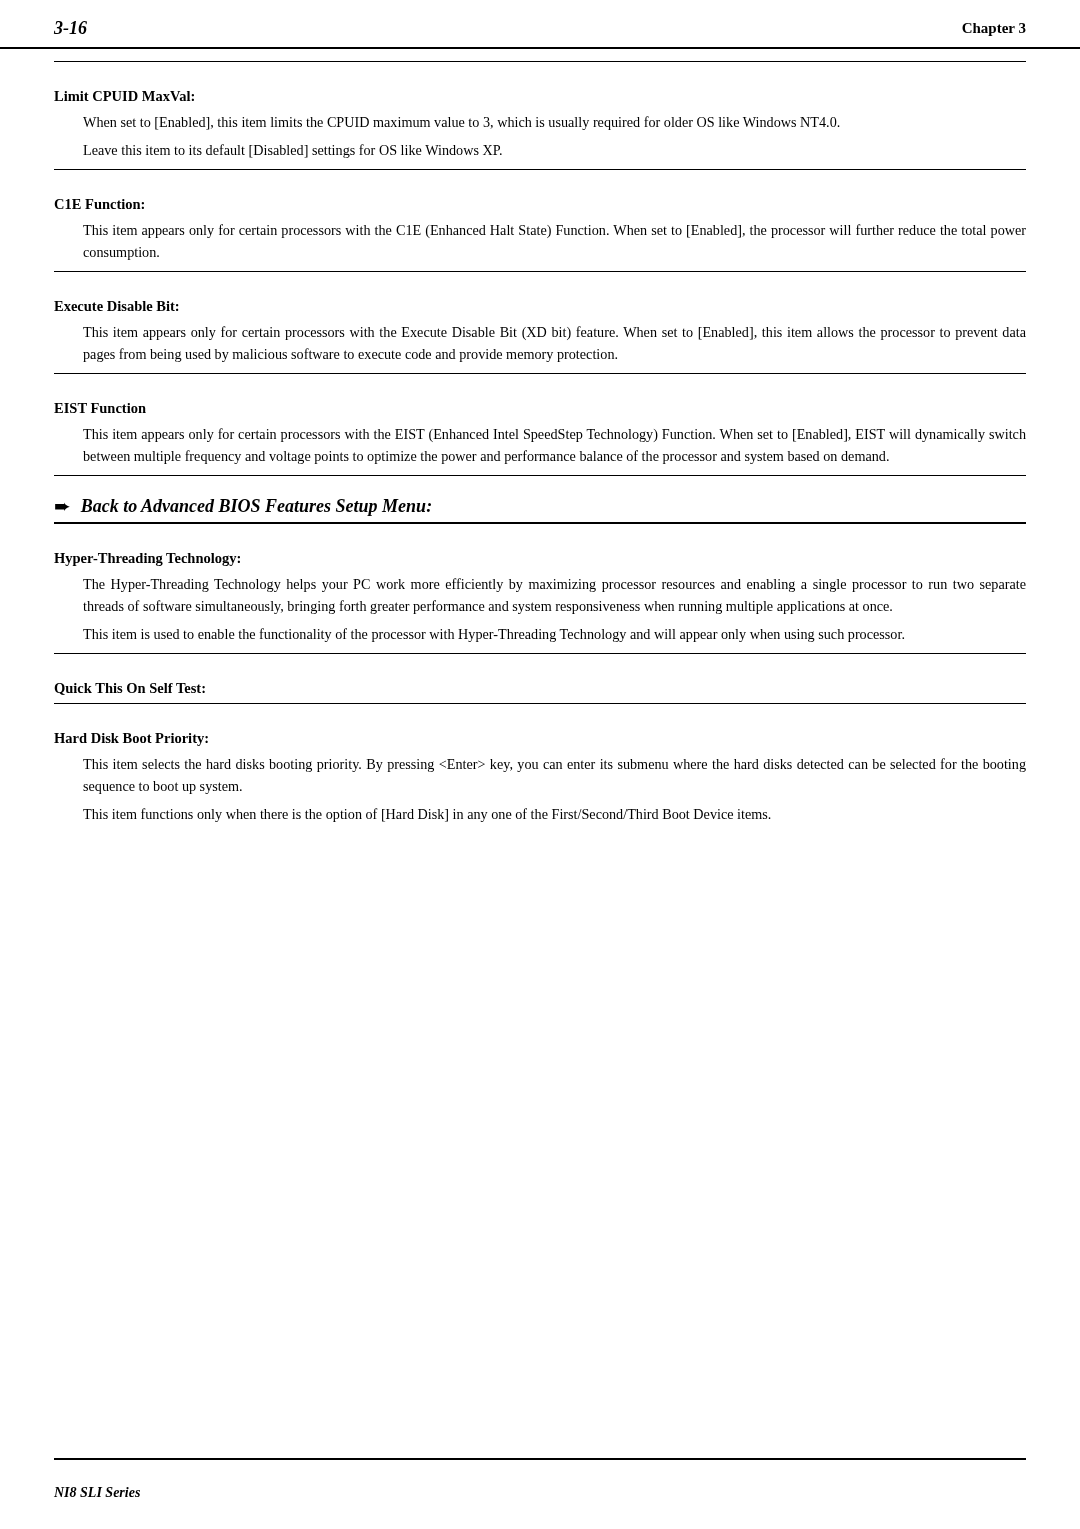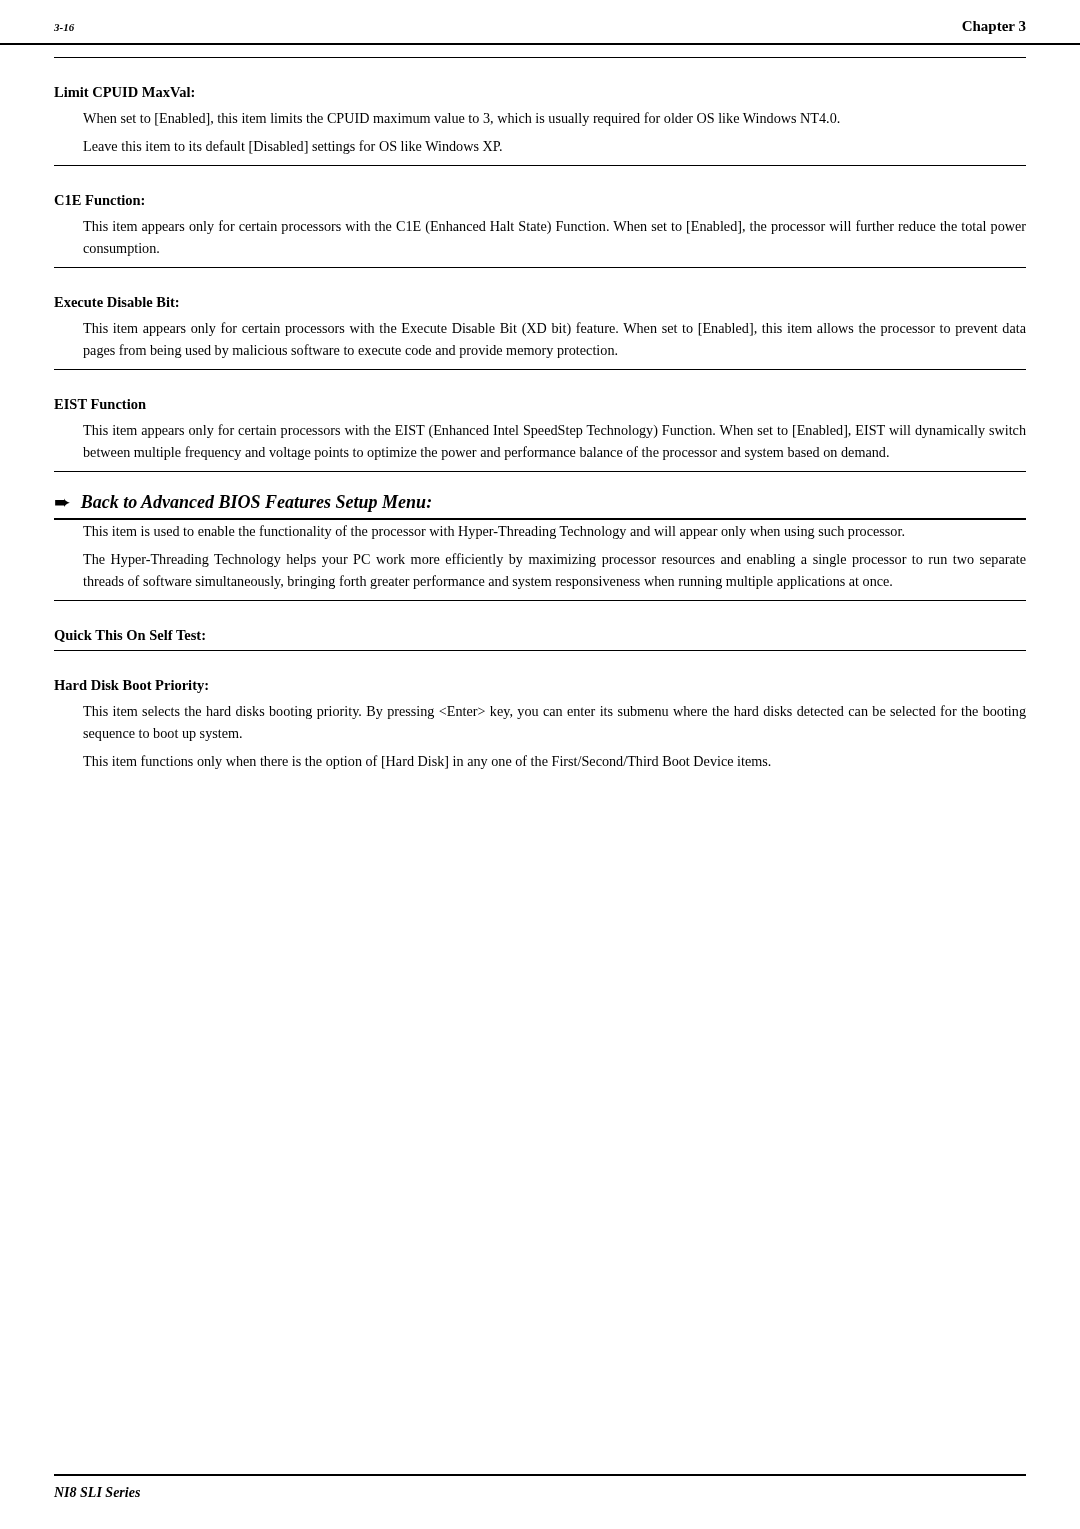--- a/index.html
+++ b/index.html
@@ -30,37 +30,37 @@
     .header {
       display: flex;
       justify-content: space-between;
       align-items: center;
       padding: 18px 54px 8px 54px;
       border-bottom: 2px solid #000;
     }
 
     .header-left {
       font-style: italic;
-      font-size: 11px;
+      font-size: 18px;
       font-weight: bold;
     }
 
     .header-right {
       font-size: 15px;
       font-weight: bold;
     }
 
     
     .footer {
       position: absolute;
       bottom: 28px;
       left: 54px;
       right: 54px;
       border-top: 2px solid #000;
-      padding-top: 8px;
+      padding-top: 24px;
     }
 
     .footer-text {
       font-style: italic;
       font-size: 14px;
       font-weight: bold;
     }
 
     
     .content {
@@ -167,23 +167,24 @@
     </div>
 
     <hr class="thin">
     <div class="back-menu-heading">
       <span class="back-arrow">➨</span>
       <span class="back-menu-title">Back to Advanced BIOS Features Setup Menu:</span>
     </div>
     <hr class="thick">
 
     <div class="section">
-      <div class="section-body">
+      <div class="section-title">Hyper-Threading Technology:</div>
+      <div class="section-body">
+        <p>The Hyper-Threading Technology helps your PC work more efficiently by maximizing processor resources and enabling a single processor to run two separate threads of software simultaneously, bringing forth greater performance and system responsiveness when running multiple applications at once.</p>
         <p>This item is used to enable the functionality of the processor with Hyper-Threading Technology and will appear only when using such processor.</p>
-        <p>The Hyper-Threading Technology helps your PC work more efficiently by maximizing processor resources and enabling a single processor to run two separate threads of software simultaneously, bringing forth greater performance and system responsiveness when running multiple applications at once.</p>
       </div>
     </div>
 
     <div class="section">
       <hr class="thin">
       <div class="section-title">Quick This On Self Test:</div>
     </div>
 
     <div class="section">
       <hr class="thin">

